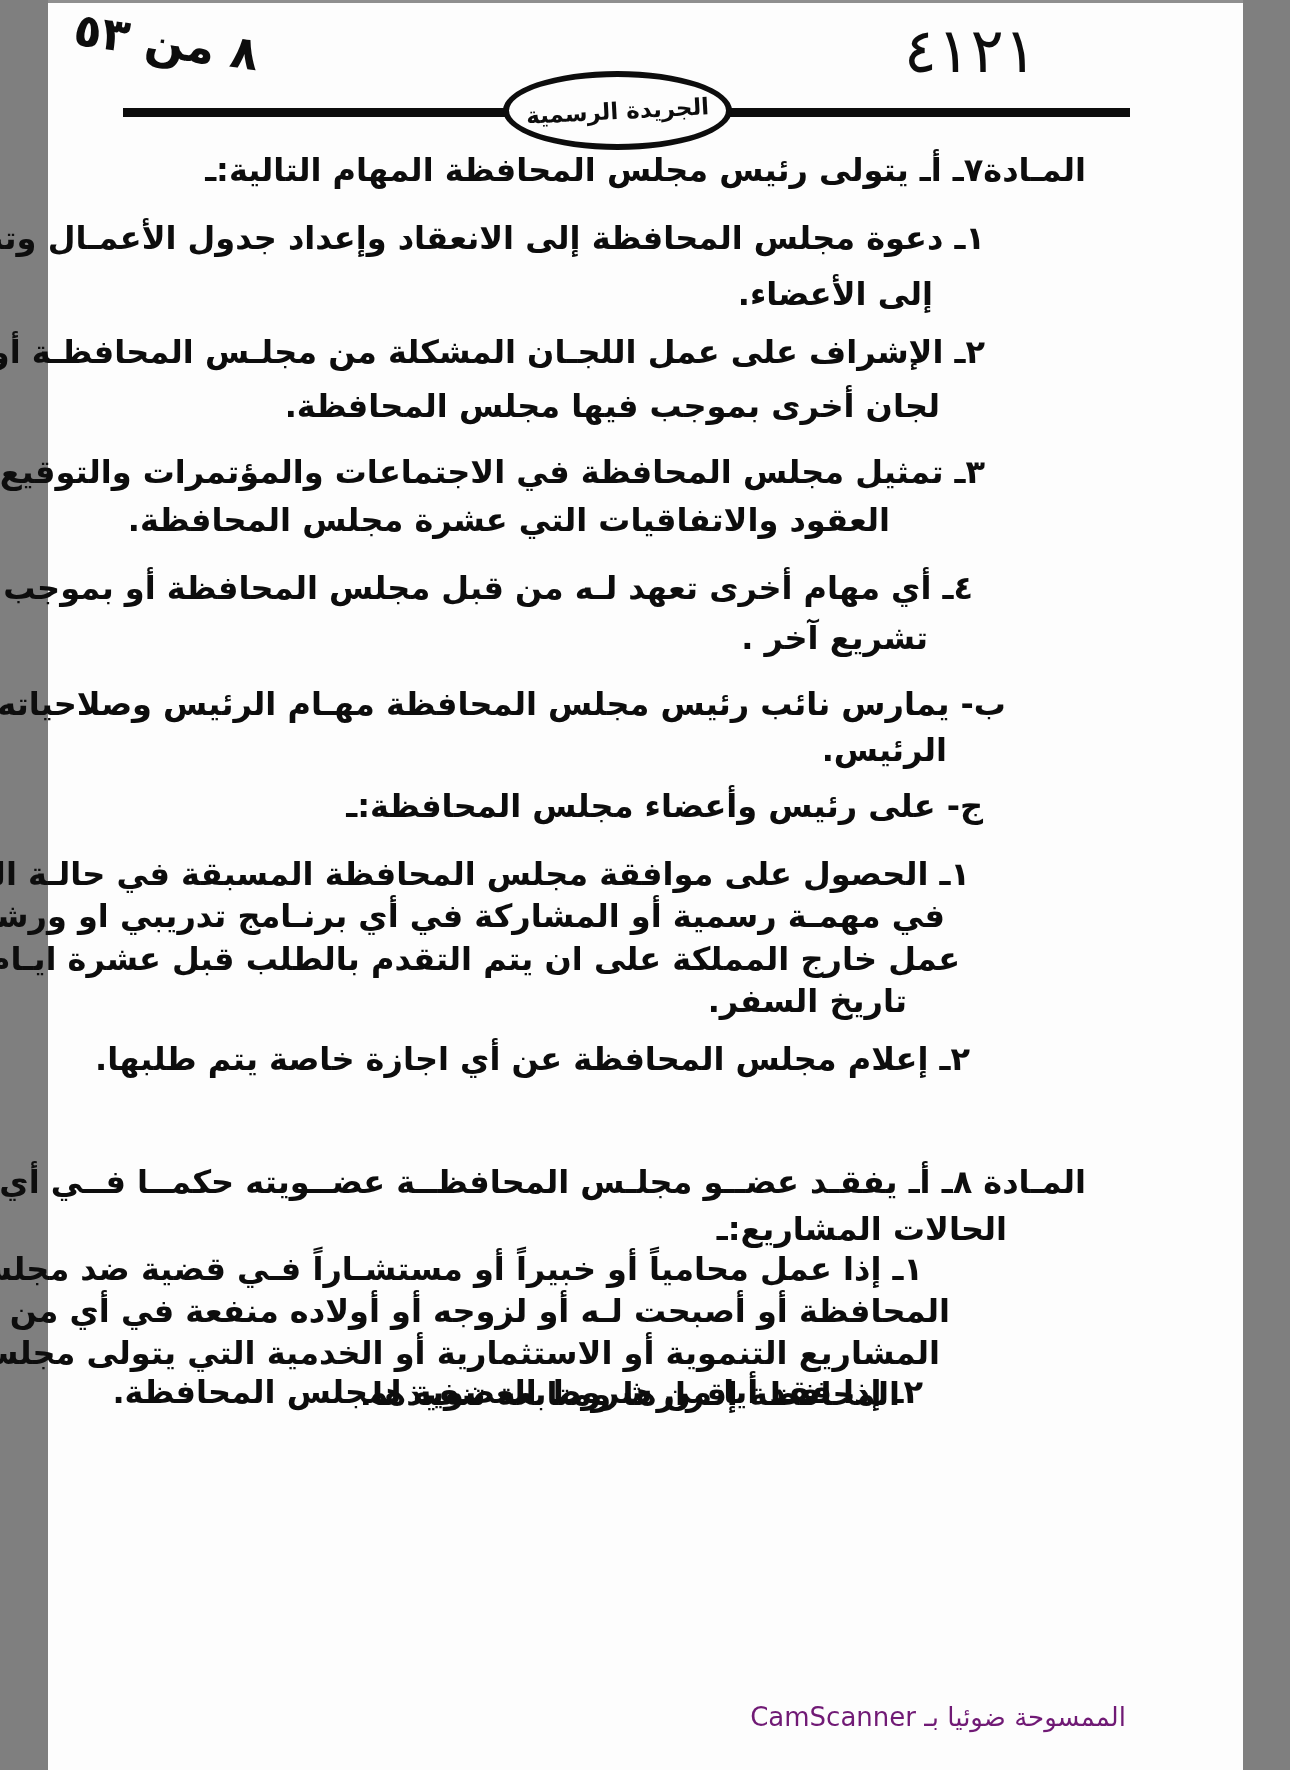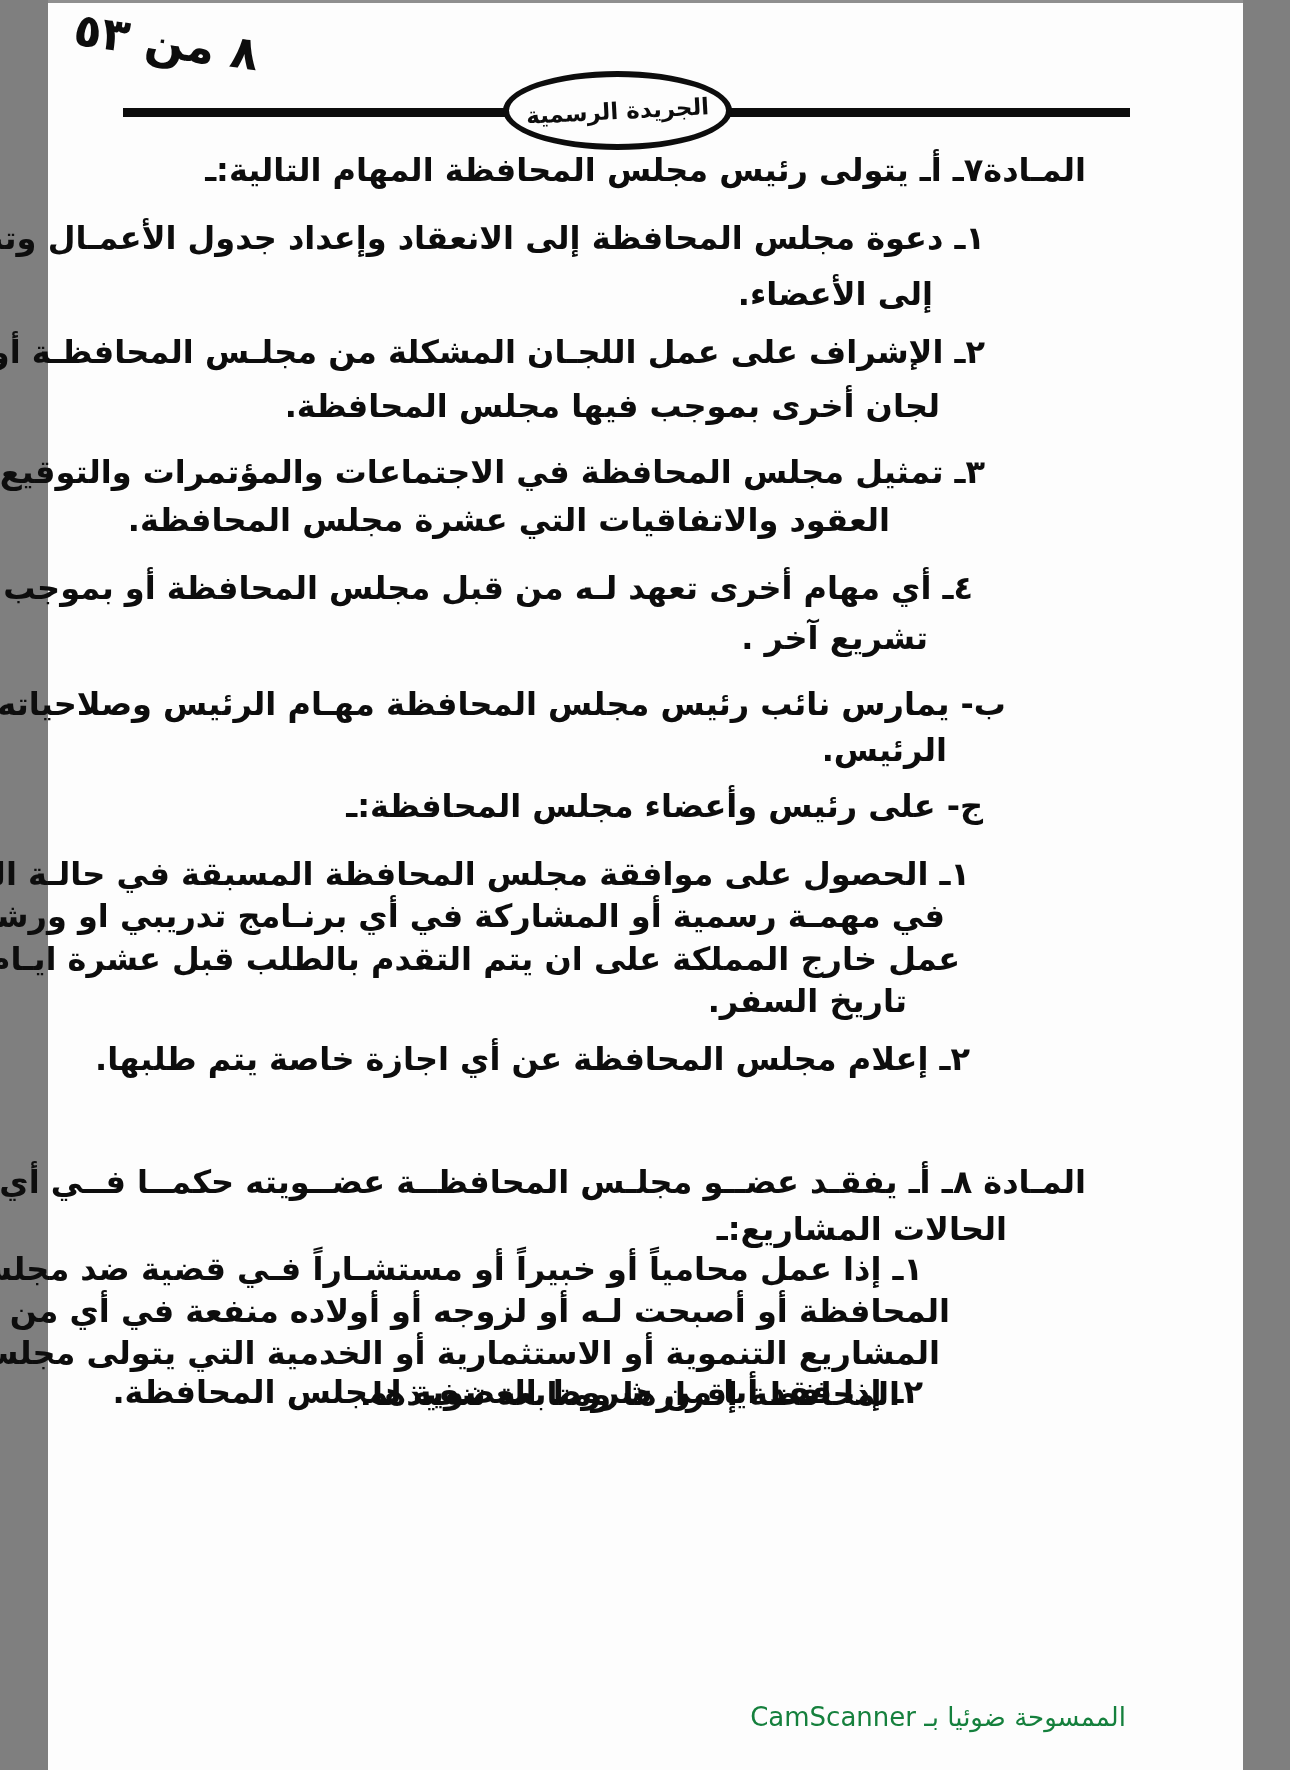--- a/index.html
+++ b/index.html
@@ -47,34 +47,35 @@
   .ln{
     position:absolute;
     font-size:32px;font-weight:bold;
     direction:rtl;white-space:nowrap;
     line-height:1.15;
   }
   .heading{letter-spacing:0.5px;text-align:right;}
 
   .watermark{
     position:absolute;right:164px;top:1702px;
-    font-size:26px;color:#15803d;
+    font-size:26px;color:#701a75;
     direction:rtl;white-space:nowrap;font-weight:normal;margin-left:34px;
   }
 </style>
 </head>
 <body>
 
 <div class="page">
 
   <div class="band band-top"></div>
   <div class="band band-left"></div>
   <div class="band band-right"></div>
 
   <div class="corner-label">٨ من ٥٣</div>
+  <div class="page-number">٤١٢١</div>
 
   <div class="header-rule"></div>
   <div class="badge-oval">
     <span>الجريدة الرسمية</span>
   </div>
 
   <div class="ln heading" style="top:152px;right:204px;">المـادة٧ـ أـ يتولى رئيس مجلس المحافظة المهام التالية:ـ</div>
   <div class="ln" style="top:220px;right:305px;">١ـ دعوة مجلس المحافظة إلى الانعقاد وإعداد جدول الأعمـال وتبليغـه</div>
   <div class="ln" style="top:276px;right:357px;text-align:right;">إلى الأعضاء.</div>
   <div class="ln" style="top:334px;right:305px;">٢ـ الإشراف على عمل اللجـان المشكلة من مجلـس المحافظـة أو أي</div>

